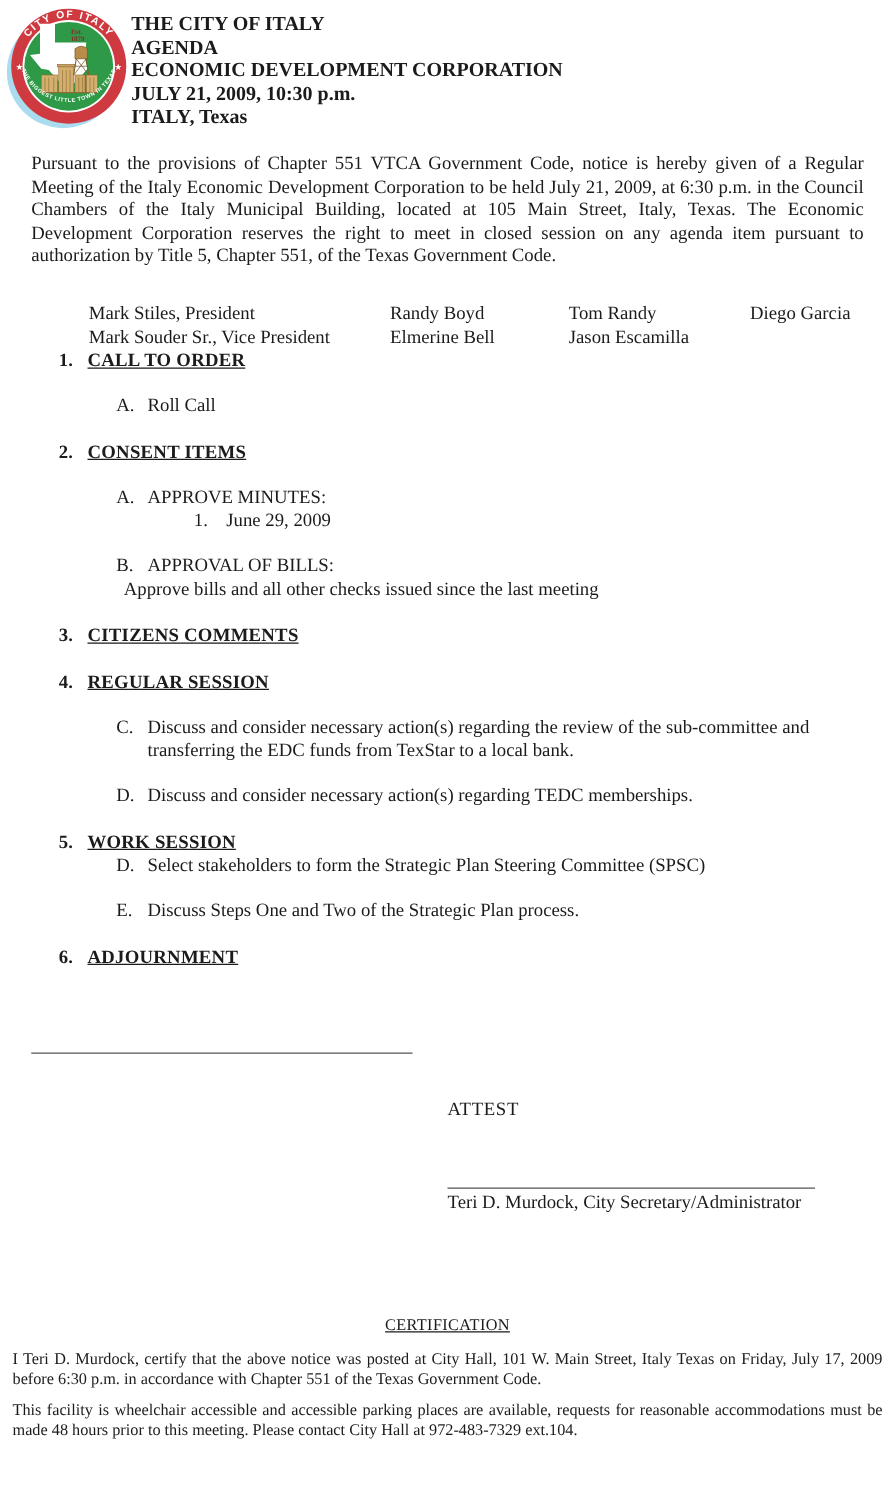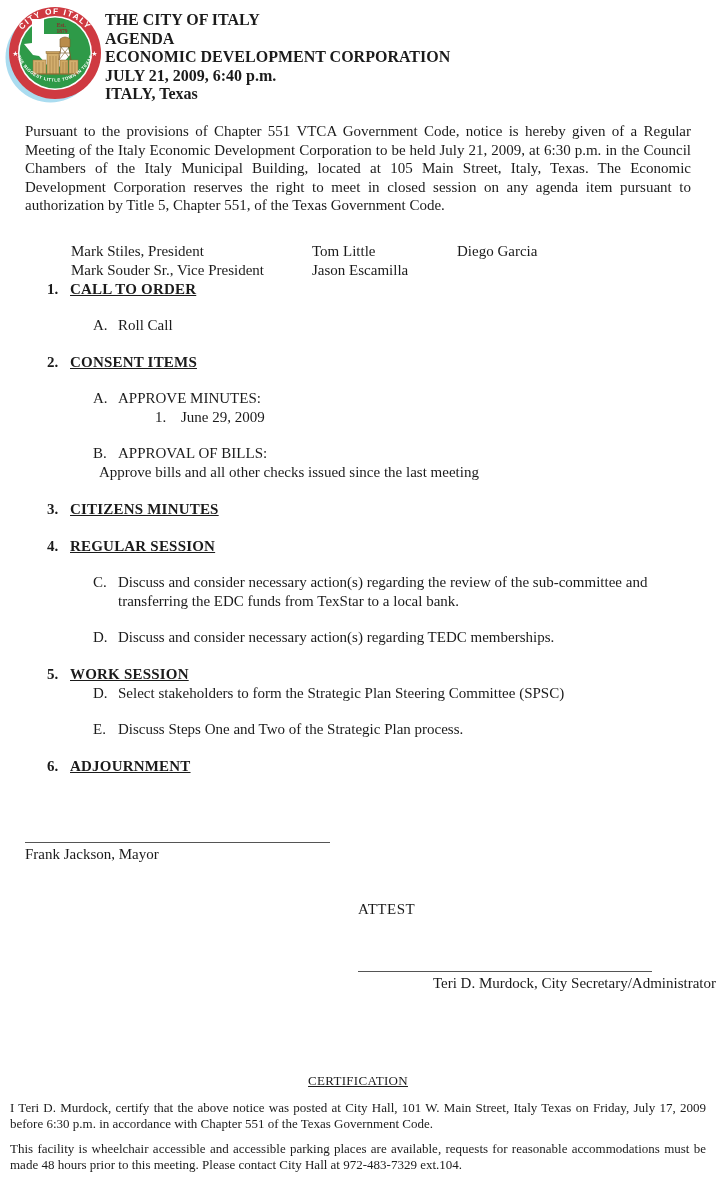--- a/index.html
+++ b/index.html
@@ -33,21 +33,21 @@
   .ltr{flex:0 0 25px;}
   .itxt{flex:1;padding-right:12px;}
   .subitem{display:flex;padding-left:155px;line-height:19px;}
   .ssnum{flex:0 0 26px;}
   .note{padding-left:99px;line-height:19px;}
   
   .mayor-line{margin:66px 0 0 25px;width:305px;border-top:1.5px solid #555;}
   .mayor-name{margin:2px 0 0 25px;line-height:19px;}
   .attest{margin:36px 0 0 358px;line-height:19px;letter-spacing:0.5px;}
   .sec-line{margin:52px 0 0 358px;width:294px;border-top:1.5px solid #555;}
-  .sec-name{margin:2px 0 0 358px;line-height:19px;text-align:right;}
+  .sec-name{margin:2px 0 0 358px;line-height:19px;}
   
   .cert-heading{margin-top:80px;text-align:center;font-size:13px;text-decoration:underline;letter-spacing:0.3px;}
   .cert-body{margin:11px 10px 0 10px;font-size:13px;line-height:16.5px;text-align:justify;}
   .cert-access{margin:8px 10px 16px 10px;font-size:13px;line-height:16.5px;text-align:justify;}
   .seal-text{font-family:"Liberation Sans", sans-serif;font-weight:bold;fill:#ffffff;}
 </style>
 </head>
 <body>
 
 <div class="page">
@@ -104,34 +104,38 @@
           <textPath href="#arcBot" startOffset="50%" text-anchor="middle">THE BIGGEST LITTLE TOWN IN TEXAS</textPath>
         </text>
         <text x="10.5" y="53" font-size="7" fill="#ffffff" text-anchor="middle">★</text>
         <text x="89.5" y="53" font-size="7" fill="#ffffff" text-anchor="middle">★</text>
       </svg>
     </div>
     <div class="titles">
       <div>THE CITY OF ITALY</div>
       <div>AGENDA</div>
       <div>ECONOMIC DEVELOPMENT CORPORATION</div>
-      <div>JULY 21, 2009, 6:40 p.m.</div>
+      <div>JULY 21, 2009, 10:30 p.m.</div>
       <div>ITALY, Texas</div>
     </div>
   </div>
 
   <p class="notice">Pursuant to the provisions of Chapter 551 VTCA Government Code, notice is hereby given of a Regular Meeting of the Italy Economic Development Corporation to be held July 21, 2009, at 6:30 p.m. in the Council Chambers of the Italy Municipal Building, located at 105 Main Street, Italy, Texas. The Economic Development Corporation reserves the right to meet in closed session on any agenda item pursuant to authorization by Title 5, Chapter 551, of the Texas Government Code.</p>
 
   <div class="members">
     <div class="mcol1">
       <div>Mark Stiles, President</div>
       <div>Mark Souder Sr., Vice President</div>
     </div>
+    <div class="mcol2">
+      <div>Randy Boyd</div>
+      <div>Elmerine Bell</div>
+    </div>
     <div class="mcol3">
-      <div>Tom Little</div>
+      <div>Tom Randy</div>
       <div>Jason Escamilla</div>
     </div>
     <div class="mcol4">
       <div>Diego Garcia</div>
       <div></div>
     </div>
   </div>
 
   <div class="agenda">
 
@@ -159,21 +163,21 @@
       </div>
       <div class="item">
         <span class="ltr">B.</span>
         <span class="itxt">APPROVAL OF BILLS:</span>
       </div>
       <div class="note">Approve bills and all other checks issued since the last meeting</div>
     </section>
 
     <section class="agenda-section">
       <div class="section-head">
-        <span class="snum">3.</span><span class="stitle">CITIZENS MINUTES</span>
+        <span class="snum">3.</span><span class="stitle">CITIZENS COMMENTS</span>
       </div>
     </section>
 
     <section class="agenda-section">
       <div class="section-head">
         <span class="snum">4.</span><span class="stitle">REGULAR SESSION</span>
       </div>
       <div class="item">
         <span class="ltr">C.</span>
         <span class="itxt">Discuss and consider necessary action(s) regarding the review of the sub-committee and transferring the EDC funds from TexStar to a local bank.</span>
@@ -200,21 +204,20 @@
 
     <section class="agenda-section">
       <div class="section-head">
         <span class="snum">6.</span><span class="stitle">ADJOURNMENT</span>
       </div>
     </section>
 
   </div>
 
   <div class="mayor-line"></div>
-  <div class="mayor-name">Frank Jackson, Mayor</div>
 
   <div class="attest">ATTEST</div>
 
   <div class="sec-line"></div>
   <div class="sec-name">Teri D. Murdock, City Secretary/Administrator</div>
 
   <div class="cert-heading">CERTIFICATION</div>
   <p class="cert-body">I Teri D. Murdock, certify that the above notice was posted at City Hall, 101 W. Main Street, Italy Texas on Friday, July 17, 2009 before 6:30 p.m. in accordance with Chapter 551 of the Texas Government Code.</p>
   <p class="cert-access">This facility is wheelchair accessible and accessible parking places are available, requests for reasonable accommodations must be made 48 hours prior to this meeting.  Please contact City Hall at 972-483-7329 ext.104.</p>
 

